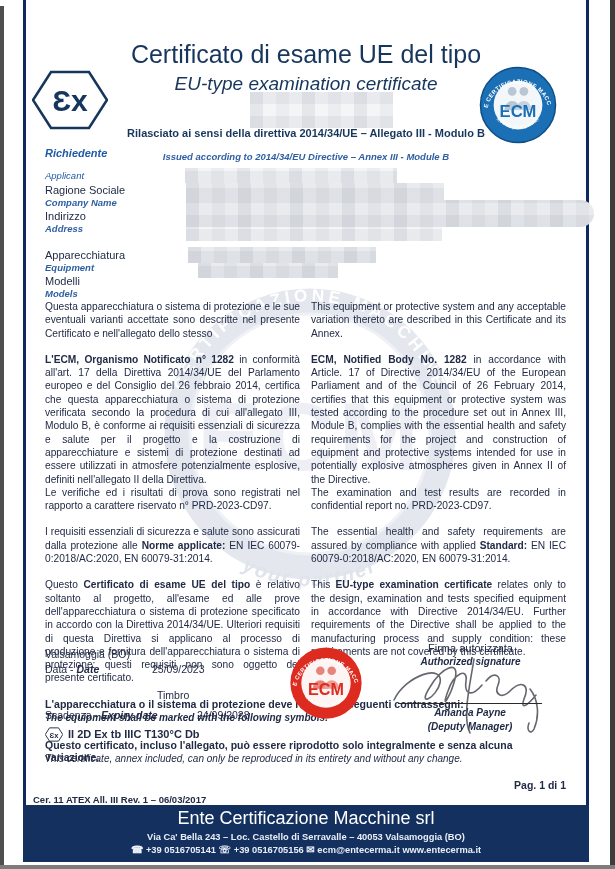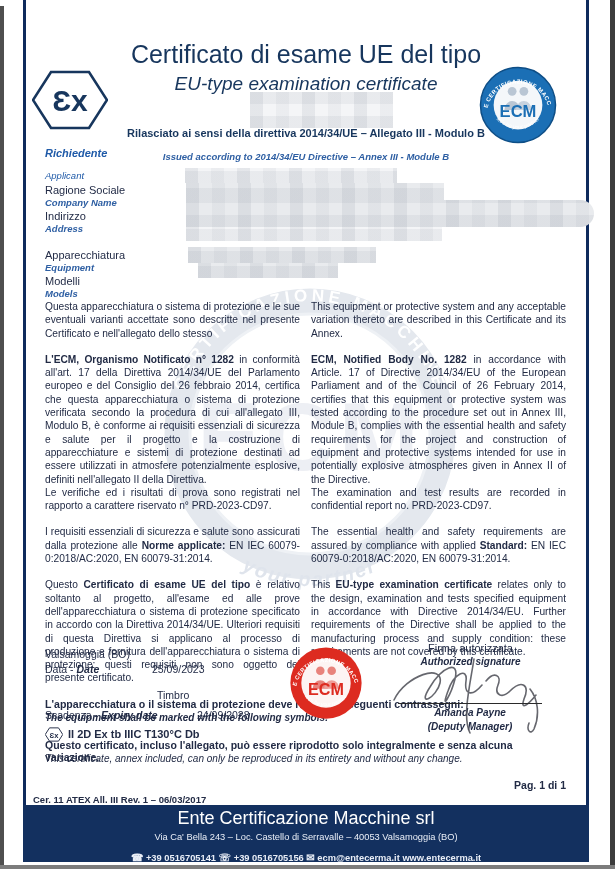--- a/index.html
+++ b/index.html
@@ -49,22 +49,22 @@
   .sig-name{left:398px;top:707px;width:144px;text-align:center;font-size:10px;font-style:italic;font-weight:bold;color:#222b45;z-index:2;}
   .sig-role{left:398px;top:721px;width:144px;text-align:center;font-size:10px;font-style:italic;font-weight:bold;color:#222b45;z-index:2;}
   
   .repro-it{left:45px;top:739px;width:521px;font-size:10.5px;font-weight:bold;color:#222b45;z-index:2;}
   .repro-en{left:45px;top:753px;width:521px;font-size:10px;font-style:italic;color:#222b45;z-index:2;}
   .page-num{left:400px;top:779px;width:166px;text-align:right;font-size:10.5px;font-weight:bold;color:#222b45;z-index:2;}
   .doc-ref{left:33px;top:794px;font-size:9.5px;font-weight:bold;color:#222b45;z-index:2;}
   
   .footer-bar{left:23px;top:805px;width:566px;height:57px;background:#13305f;z-index:4;text-align:center;color:#fff;}
   .footer-company{font-size:18px;margin-top:3px;}
-  .footer-address{font-size:9.3px;font-weight:normal;margin-top:3px;color:#e9eef7;}
-  .footer-contacts{font-size:9.3px;font-weight:bold;margin-top:10px;color:#e9eef7;}
+  .footer-address{font-size:9.3px;font-weight:bold;margin-top:3px;color:#e9eef7;}
+  .footer-contacts{font-size:9.3px;font-weight:bold;margin-top:2px;color:#e9eef7;}
   .footer-contacts .ic{font-size:10px;}
   svg text{font-family:"Liberation Sans",sans-serif;}
 </style>
 </head>
 <body>
 
 <div id="page">
 
   <svg class="abs" style="left:130px;top:262px;z-index:0;" width="360" height="350" viewBox="0 0 360 350">
     <circle cx="180" cy="172" r="133" fill="none" stroke="#e4e8ee" stroke-width="25"></circle>

